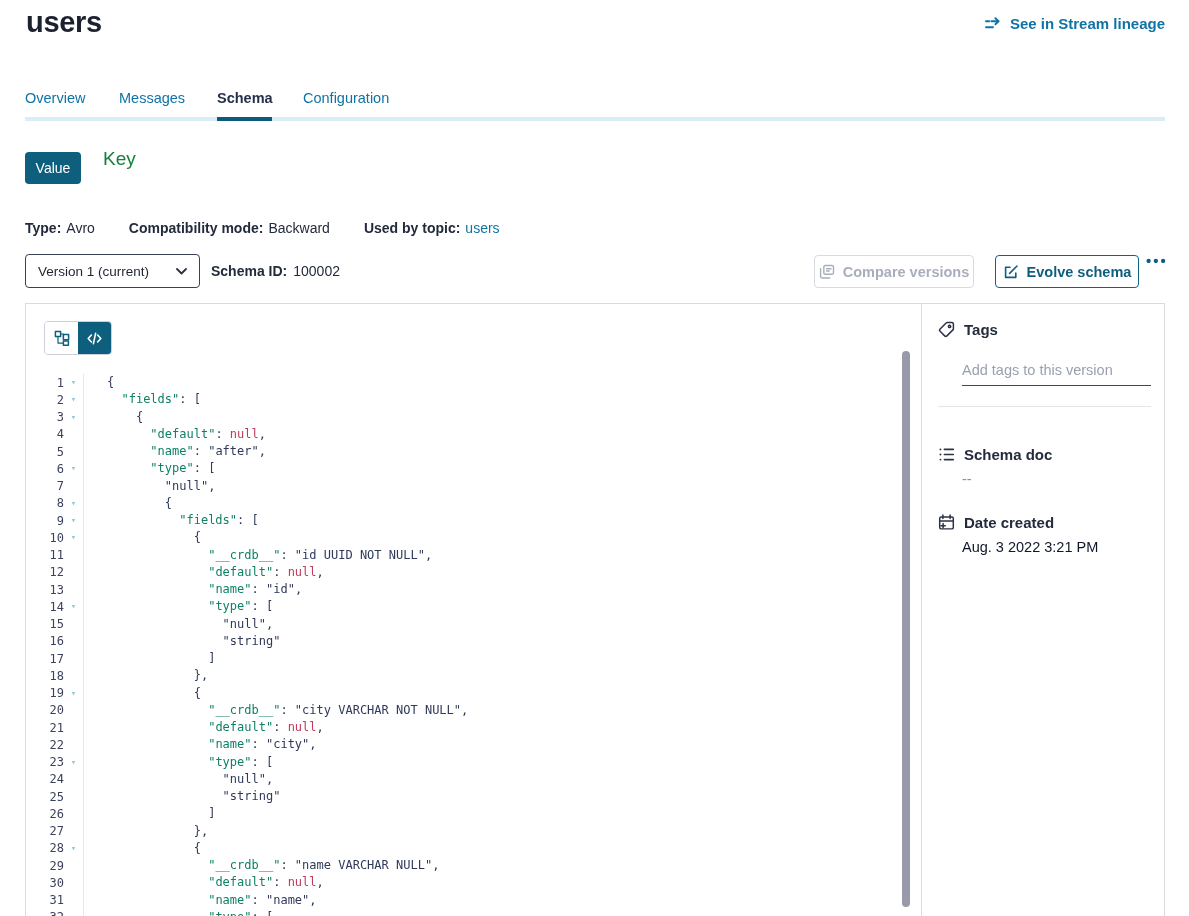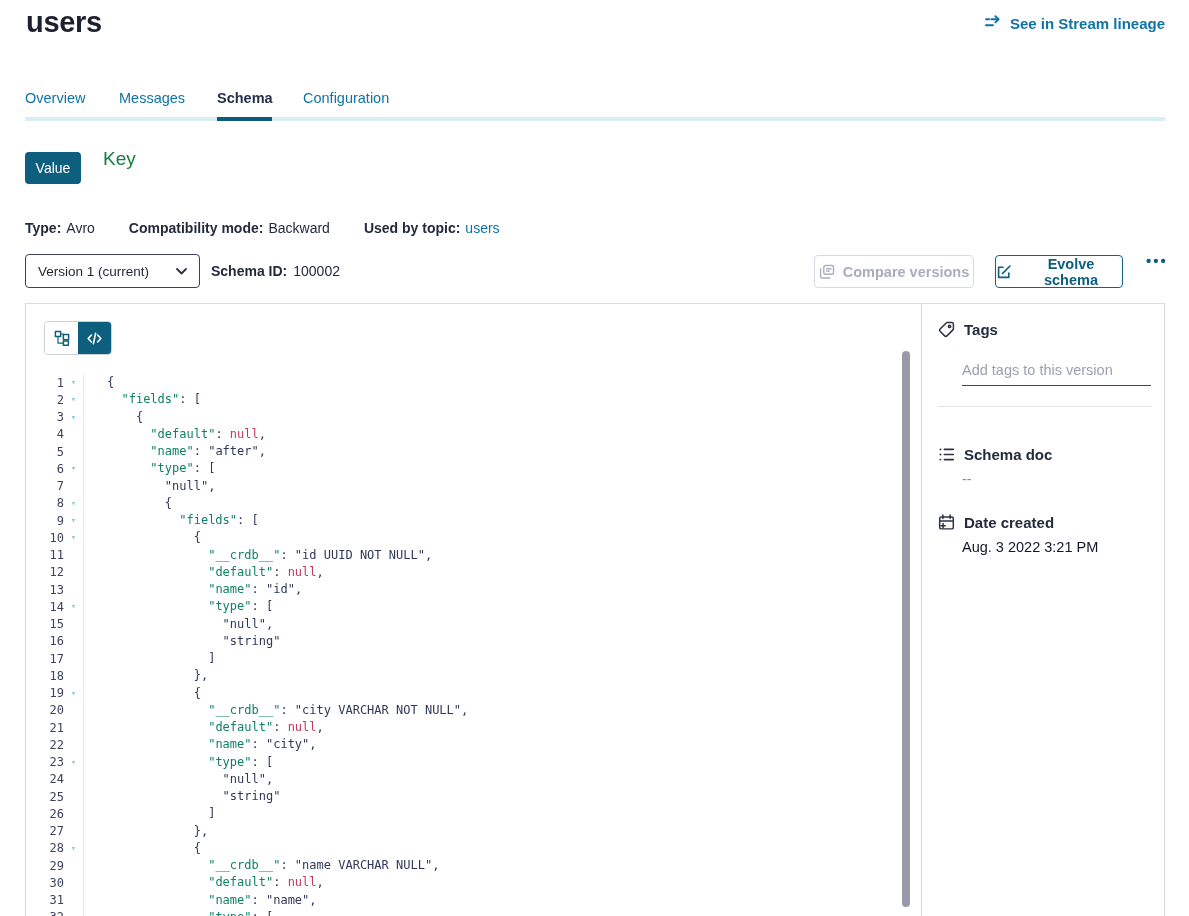--- a/index.html
+++ b/index.html
@@ -2,21 +2,21 @@
 <html><head>
 <meta charset="utf-8">
 <style>
   * { margin:0; padding:0; box-sizing:border-box; }
   html,body { background:#ffffff; }
   body { font-family:"Liberation Sans", sans-serif; color:#232a3c; }
   #app { position:relative; width:1189px; height:916px; overflow:hidden; background:#fff; }
 
   
   .page-title { position:absolute; left:26px; top:6px; font-size:29px; font-weight:700; color:#1c2130; letter-spacing:-0.3px; }
-  .lineage-link { position:absolute; top:15px; right:24px; display:flex; align-items:flex-start; gap:7px;
+  .lineage-link { position:absolute; top:15px; right:24px; display:flex; align-items:center; gap:7px;
                   color:#0f73a6; font-size:15px; font-weight:700; cursor:pointer; }
 
   
   .tab { position:absolute; top:90px; font-size:14.5px; font-weight:500; color:#0f73a6; cursor:pointer; }
   .tab.active { color:#26304a; font-weight:600; }
   .tab-track { position:absolute; left:25px; top:117px; width:1140px; height:4px; background:#d9edf5; }
   .tab-active-bar { position:absolute; left:192px; top:0; width:55px; height:4px; background:#0b5c7c; }
 
   
   .value-btn { position:absolute; left:25px; top:152px; width:56px; height:32px; background:#0e5f7e; color:#fff;
@@ -31,21 +31,21 @@
 
   
   .version-select { position:absolute; left:25px; top:254px; width:175px; height:34px; border:1px solid #3b4154; border-radius:4px;
                     display:flex; align-items:center; padding:0 12px; font-size:13.5px; color:#1f2433; cursor:pointer; background:#fff; }
   .version-select .grow { flex:1; }
   .schema-id { position:absolute; left:211px; top:263px; font-size:14px; display:flex; gap:6px; }
   .schema-id b { font-weight:700; }
   .btn { position:absolute; top:255px; height:33px; border-radius:4px; background:#fff; display:flex; align-items:center; gap:8px;
          font-size:14.5px; font-weight:600; font-family:inherit; justify-content:center; cursor:pointer; }
   .btn-compare { left:814px; width:160px; border:1px solid #d8dae1; color:#a9aebc; }
-  .btn-evolve { left:995px; width:128px; border:1px solid #0e657f; color:#0e5f7e; }
+  .btn-evolve { left:995px; width:144px; border:1px solid #0e657f; color:#0e5f7e; }
   .more-btn { position:absolute; left:1146px; top:252px; background:none; border:none; color:#0e5f7e;
               font-size:15px; font-weight:800; letter-spacing:2px; cursor:pointer; }
 
   
   .panel { position:absolute; left:25px; top:303px; width:1140px; height:613px;
            border:1px solid #d9dbe0; border-bottom:none; background:#fff; }
   .view-toggle { position:absolute; left:18px; top:17px; display:flex; border:1px solid #ccd0d9; border-radius:4px; overflow:hidden; }
   .view-toggle .seg { width:33px; height:32px; display:flex; align-items:center; justify-content:center; cursor:pointer; background:#fff; }
   .view-toggle .seg.active { background:#0e5f7e; }
 

